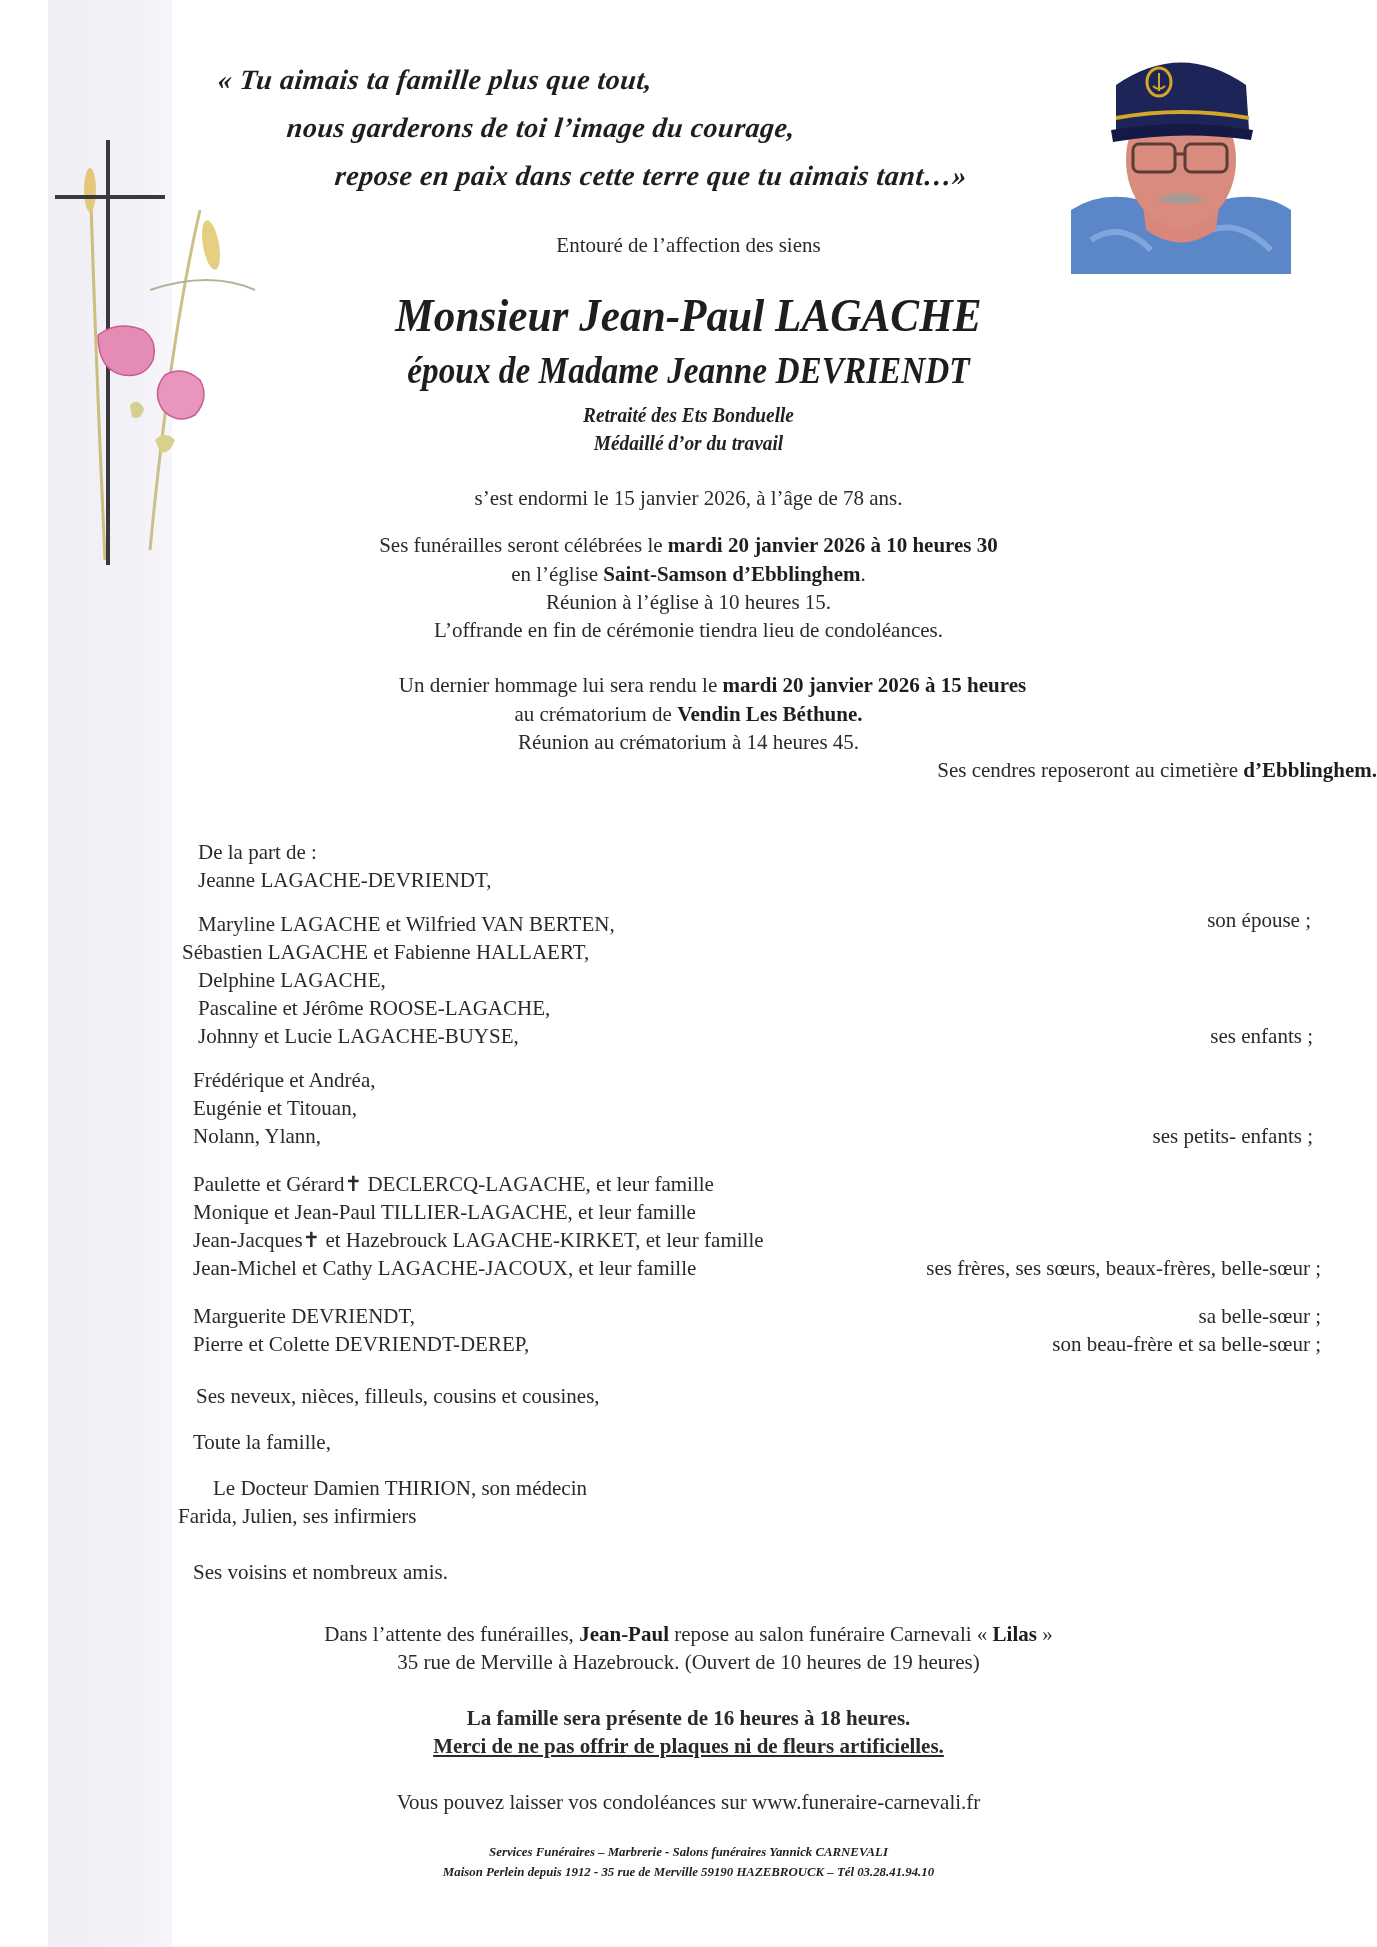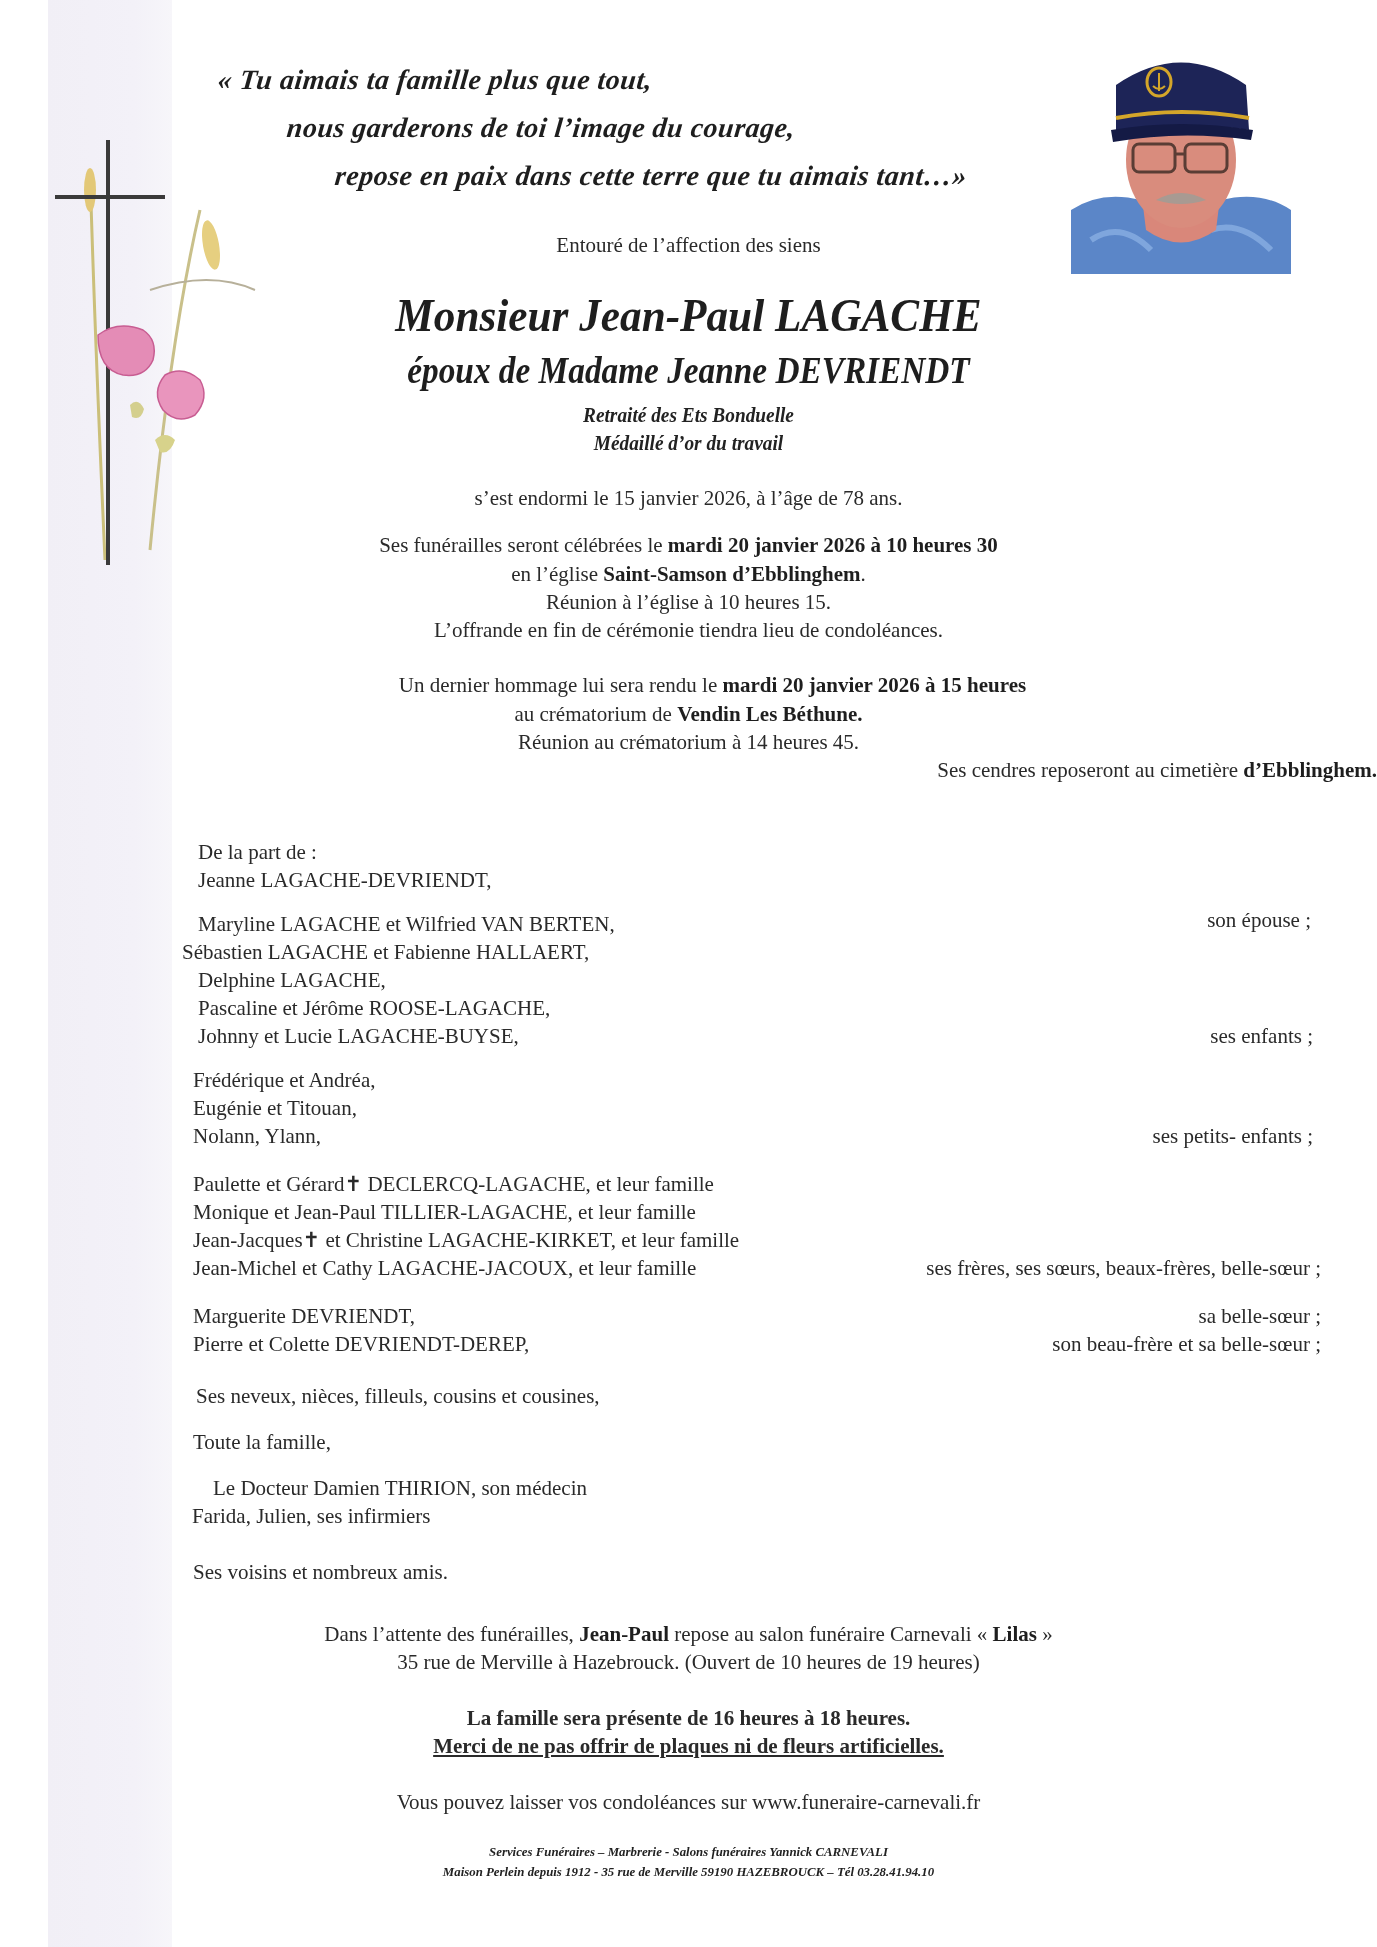--- a/index.html
+++ b/index.html
@@ -140,33 +140,33 @@
 <div class="abs body-txt" style="left:198px; top:1024px;">Johnny et Lucie LAGACHE-BUYSE,</div>
 <div class="abs body-txt right" style="top:1024px; right:64px;">ses enfants ;</div>
 
 <div class="abs body-txt" style="left:193px; top:1068px;">Frédérique et Andréa,</div>
 <div class="abs body-txt" style="left:193px; top:1096px;">Eugénie et Titouan,</div>
 <div class="abs body-txt" style="left:193px; top:1124px;">Nolann, Ylann,</div>
 <div class="abs body-txt right" style="top:1124px; right:64px;">ses petits- enfants ;</div>
 
 <div class="abs body-txt" style="left:193px; top:1172px;">Paulette et Gérard✝ DECLERCQ-LAGACHE, et leur famille</div>
 <div class="abs body-txt" style="left:193px; top:1200px;">Monique et Jean-Paul TILLIER-LAGACHE, et leur famille</div>
-<div class="abs body-txt" style="left:193px; top:1228px;">Jean-Jacques✝ et Christine LAGACHE-KIRKET, et leur famille</div>
+<div class="abs body-txt" style="left:193px; top:1228px;">Jean-Jacques✝ et Hazebrouck LAGACHE-KIRKET, et leur famille</div>
 <div class="abs body-txt" style="left:193px; top:1256px;">Jean-Michel et Cathy LAGACHE-JACOUX, et leur famille</div>
 <div class="abs body-txt right" style="top:1256px; right:56px;">ses frères, ses sœurs, beaux-frères, belle-sœur ;</div>
 
 <div class="abs body-txt" style="left:193px; top:1304px;">Marguerite DEVRIENDT,</div>
 <div class="abs body-txt" style="left:193px; top:1332px;">Pierre et Colette DEVRIENDT-DEREP,</div>
 <div class="abs body-txt right" style="top:1304px; right:56px;font-family:Liberation Serif, serif;">sa belle-sœur ;</div>
 <div class="abs body-txt right" style="top:1332px; right:56px;">son beau-frère et sa belle-sœur ;</div>
 
 <div class="abs body-txt" style="left:196px; top:1384px;">Ses neveux, nièces, filleuls, cousins et cousines,</div>
 <div class="abs body-txt" style="left:193px; top:1430px;">Toute la famille,</div>
 <div class="abs body-txt" style="left:193px; top:1476px;margin-left:20px;">Le Docteur Damien THIRION, son médecin</div>
-<div class="abs body-txt" style="left:192px; top:1504px;">Farida, Julien, ses infirmiers</div>
+<div class="abs body-txt" style="left:178px; top:1504px;">Farida, Julien, ses infirmiers</div>
 <div class="abs body-txt" style="left:193px; top:1560px;">Ses voisins et nombreux amis.</div>
 
 <div class="abs center body-txt" style="top:1622px;">
   <span>Dans l’attente des funérailles, </span><b>Jean-Paul</b><span> repose au salon funéraire Carnevali « </span><b>Lilas</b><span> »</span>
 </div>
 <div class="abs center body-txt" style="top:1650px;">35 rue de Merville à Hazebrouck. (Ouvert de 10 heures de 19 heures)</div>
 
 <div class="abs center body-txt" style="top:1706px; font-weight:bold;">La famille sera présente de 16 heures à 18 heures.</div>
 <div class="abs center body-txt" style="top:1734px; font-weight:bold;text-decoration:underline;">Merci de ne pas offrir de plaques ni de fleurs artificielles.</div>
 

